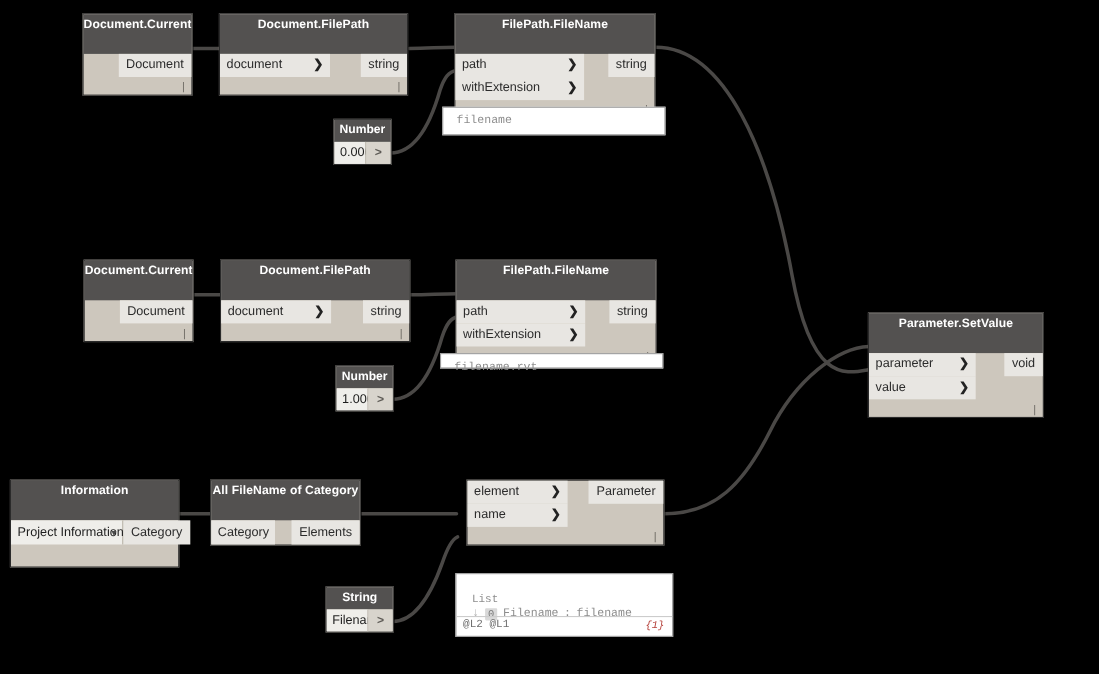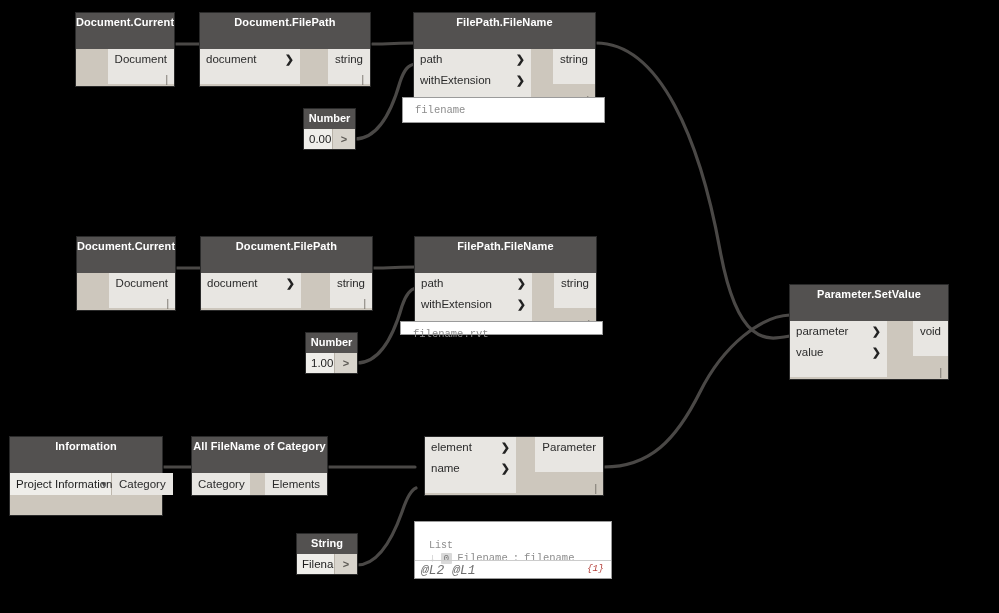--- a/index.html
+++ b/index.html
@@ -10,21 +10,21 @@
 
   
   .node{position:absolute;box-sizing:border-box;
         background:#cdc7bd;border:1px solid #2a2a2a;
         box-shadow:1px 1px 0 rgba(0,0,0,.55);}
   .node .title{background:#535150;color:#fff;font-size:11px;font-weight:bold;
         text-align:center;line-height:19px;height:36px;letter-spacing:.1px;
         white-space:nowrap;overflow:hidden;}
   .node .body{position:relative;}
   .prow{position:relative;height:21px;}
-  .port{position:absolute;top:0;height:35px;background:#e8e6e2;
+  .port{position:absolute;top:0;height:21px;background:#e8e6e2;
         font-size:11.5px;color:#2b2b2b;line-height:21px;box-sizing:border-box;}
   .port.in{left:0;padding-left:6px;}
   .port.in .chev{position:absolute;right:6px;top:0;font-weight:bold;font-size:11px;color:#222;}
   .port.out{right:0;padding:0 7px;text-align:right;}
   .node .foot{height:16px;position:relative;}
   .node .foot .dots{position:absolute;right:6px;bottom:1px;font-size:10px;color:#6e6a64;
         line-height:10px;font-family:"Liberation Sans",sans-serif;}
 
   
   .vnode{position:absolute;box-sizing:border-box;background:#cdc7bd;
@@ -54,21 +54,21 @@
             border:1px solid #9b9b9b;box-shadow:1px 1px 0 rgba(0,0,0,.5);
             font-family:"Liberation Mono",monospace;}
   .listprev .lhead{font-size:10px;color:#8d8d8d;padding:18px 0 0 14px;}
   .listprev .lrow{font-size:10.5px;color:#8d8d8d;padding:1px 0 0 14px;
             display:flex;align-items:center;gap:5px;}
   .listprev .arrow{color:#b3b3b3;font-size:11px;}
   .listprev .idx{background:#d9d9d9;color:#7a7a7a;font-size:9.5px;
             padding:0 3px;border-radius:1px;}
   .listprev .lfoot{position:absolute;left:0;right:0;bottom:0;height:17px;
             border-top:1px solid #cccccc;}
-  .listprev .lfoot .lvls{position:absolute;left:6px;top:2px;font-size:13px;color:#6f6f6f;font-style:italic;}
+  .listprev .lfoot .lvls{position:absolute;left:6px;top:2px;font-size:10px;color:#6f6f6f;}
   .listprev .lfoot .cnt{position:absolute;right:7px;top:2px;font-size:9.5px;
             color:#b5403a;font-style:italic;}
 </style>
 </head>
 <body>
 
 <div id="canvas">
 
   <svg class="wires" viewBox="0 0 999 613" xmlns="http://www.w3.org/2000/svg">
     <g fill="none" stroke="#4a4846" stroke-width="3.2" stroke-linecap="round">

